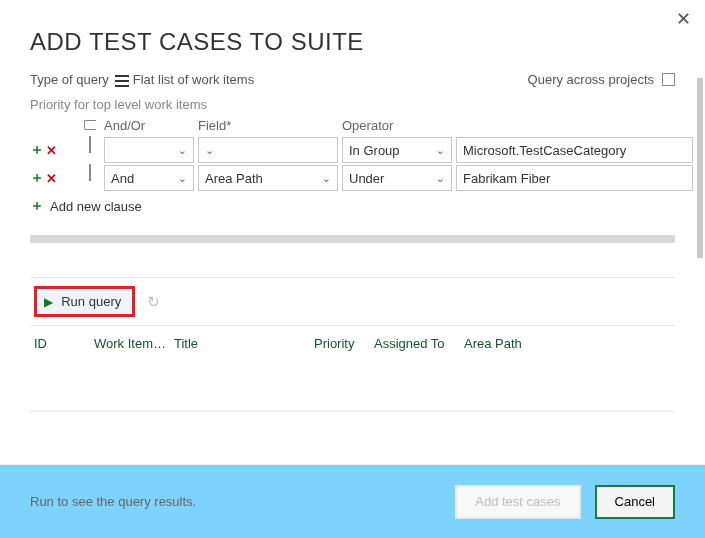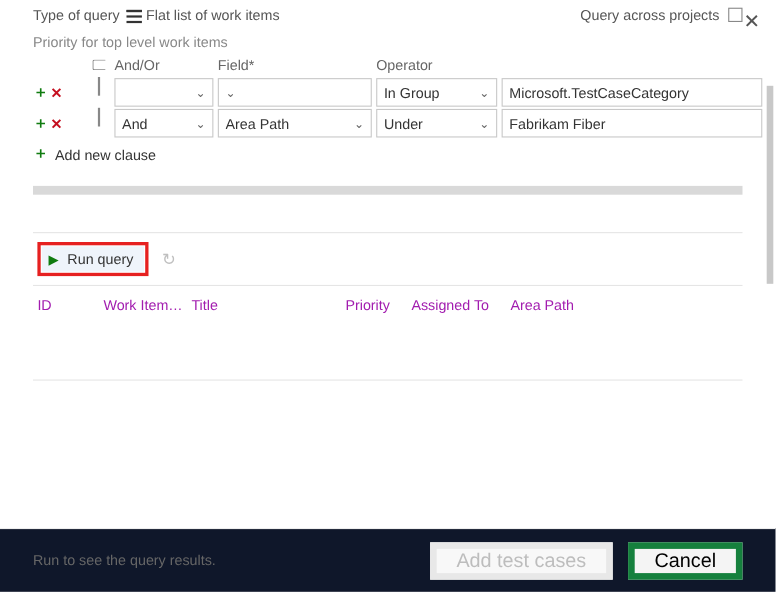--- a/index.html
+++ b/index.html
@@ -45,51 +45,52 @@
 
   .results { margin:34px 30px 0 30px; border:1px solid #e5e5e5; border-left:none; border-right:none; }
   .toolbar { display:flex; align-items:center; gap:12px; padding:8px 4px; }
   .runbtn {
     display:flex; align-items:center; gap:8px; padding:4px 10px 4px 6px;
     background:#eff4fb; font-size:13px; color:#333;
   }
   .highlight-box { border:3px solid #e62020; padding:1px; }
   .play { color:#107c10; font-size:12px; }
   .refresh { color:#bfbfbf; font-size:15px; }
-  .cols { display:flex; gap:0; padding:10px 4px 60px 4px; font-size:13px; color:#a21caf; border-top:1px solid #e5e5e5;}
+  .cols { display:flex; gap:0; padding:10px 4px 60px 4px; font-size:13px; color:#14532d; border-top:1px solid #e5e5e5;}
   .col-id { width:60px; }
   .col-wit { width:80px; }
   .col-title { width:140px; }
   .col-pri { width:60px; }
   .col-asg { width:90px; }
   .col-area { flex:1; }
 
   .footer {
-    position:absolute; bottom:0; left:0; right:0; height:58px;
+    position:absolute; bottom:0; left:0; right:0; height:74px;
     display:flex; align-items:center; padding:0 30px; gap:14px;
-    background:#0f172a; border-top:1px solid #eee;
+    background:#7dd3fc; border-top:1px solid #eee;
   }
   .footer .msg { flex:1; font-size:13px; color:#666; }
   .btn {
-    height:34px; padding:0 18px; border:6px solid #15803d; background:#f4f4f4;
-    font-size:18px; display:flex; align-items:center;
+    height:34px; padding:0 18px; border:2px solid #15803d; background:#f4f4f4;
+    font-size:13px; display:flex; align-items:center;
   }
   .btn.disabled { color:#bdbdbd; background:#f8f8f8; border-color:#e8e8e8; }
   .list-icon { display:inline-block; width:14px; height:12px; position:relative; margin-right:4px; top:1px; }
   .list-icon::before, .list-icon::after {
     content:""; position:absolute; left:0; right:0; height:2px; background:#333;
   }
   .list-icon::before { top:0; box-shadow:0 5px 0 #333, 0 10px 0 #333; }
   .group-icon { display:inline-block; width:12px; height:10px; border:1px solid #888; border-right:none; border-radius:2px 0 0 2px; }
 </style>
 </head>
 <body>
 
 <div class="dialog">
   <div class="close-x">✕</div>
+  <div class="title">ADD TEST CASES TO SUITE</div>
 
   <div class="toprow">
     <span>Type of query</span>
     <span style="width:6px"></span>
     <span class="list-icon"></span>
     <span>Flat list of work items</span>
     <span class="spacer"></span>
     <span>Query across projects</span>
     <span style="width:8px"></span>
     <span class="chk"></span>

